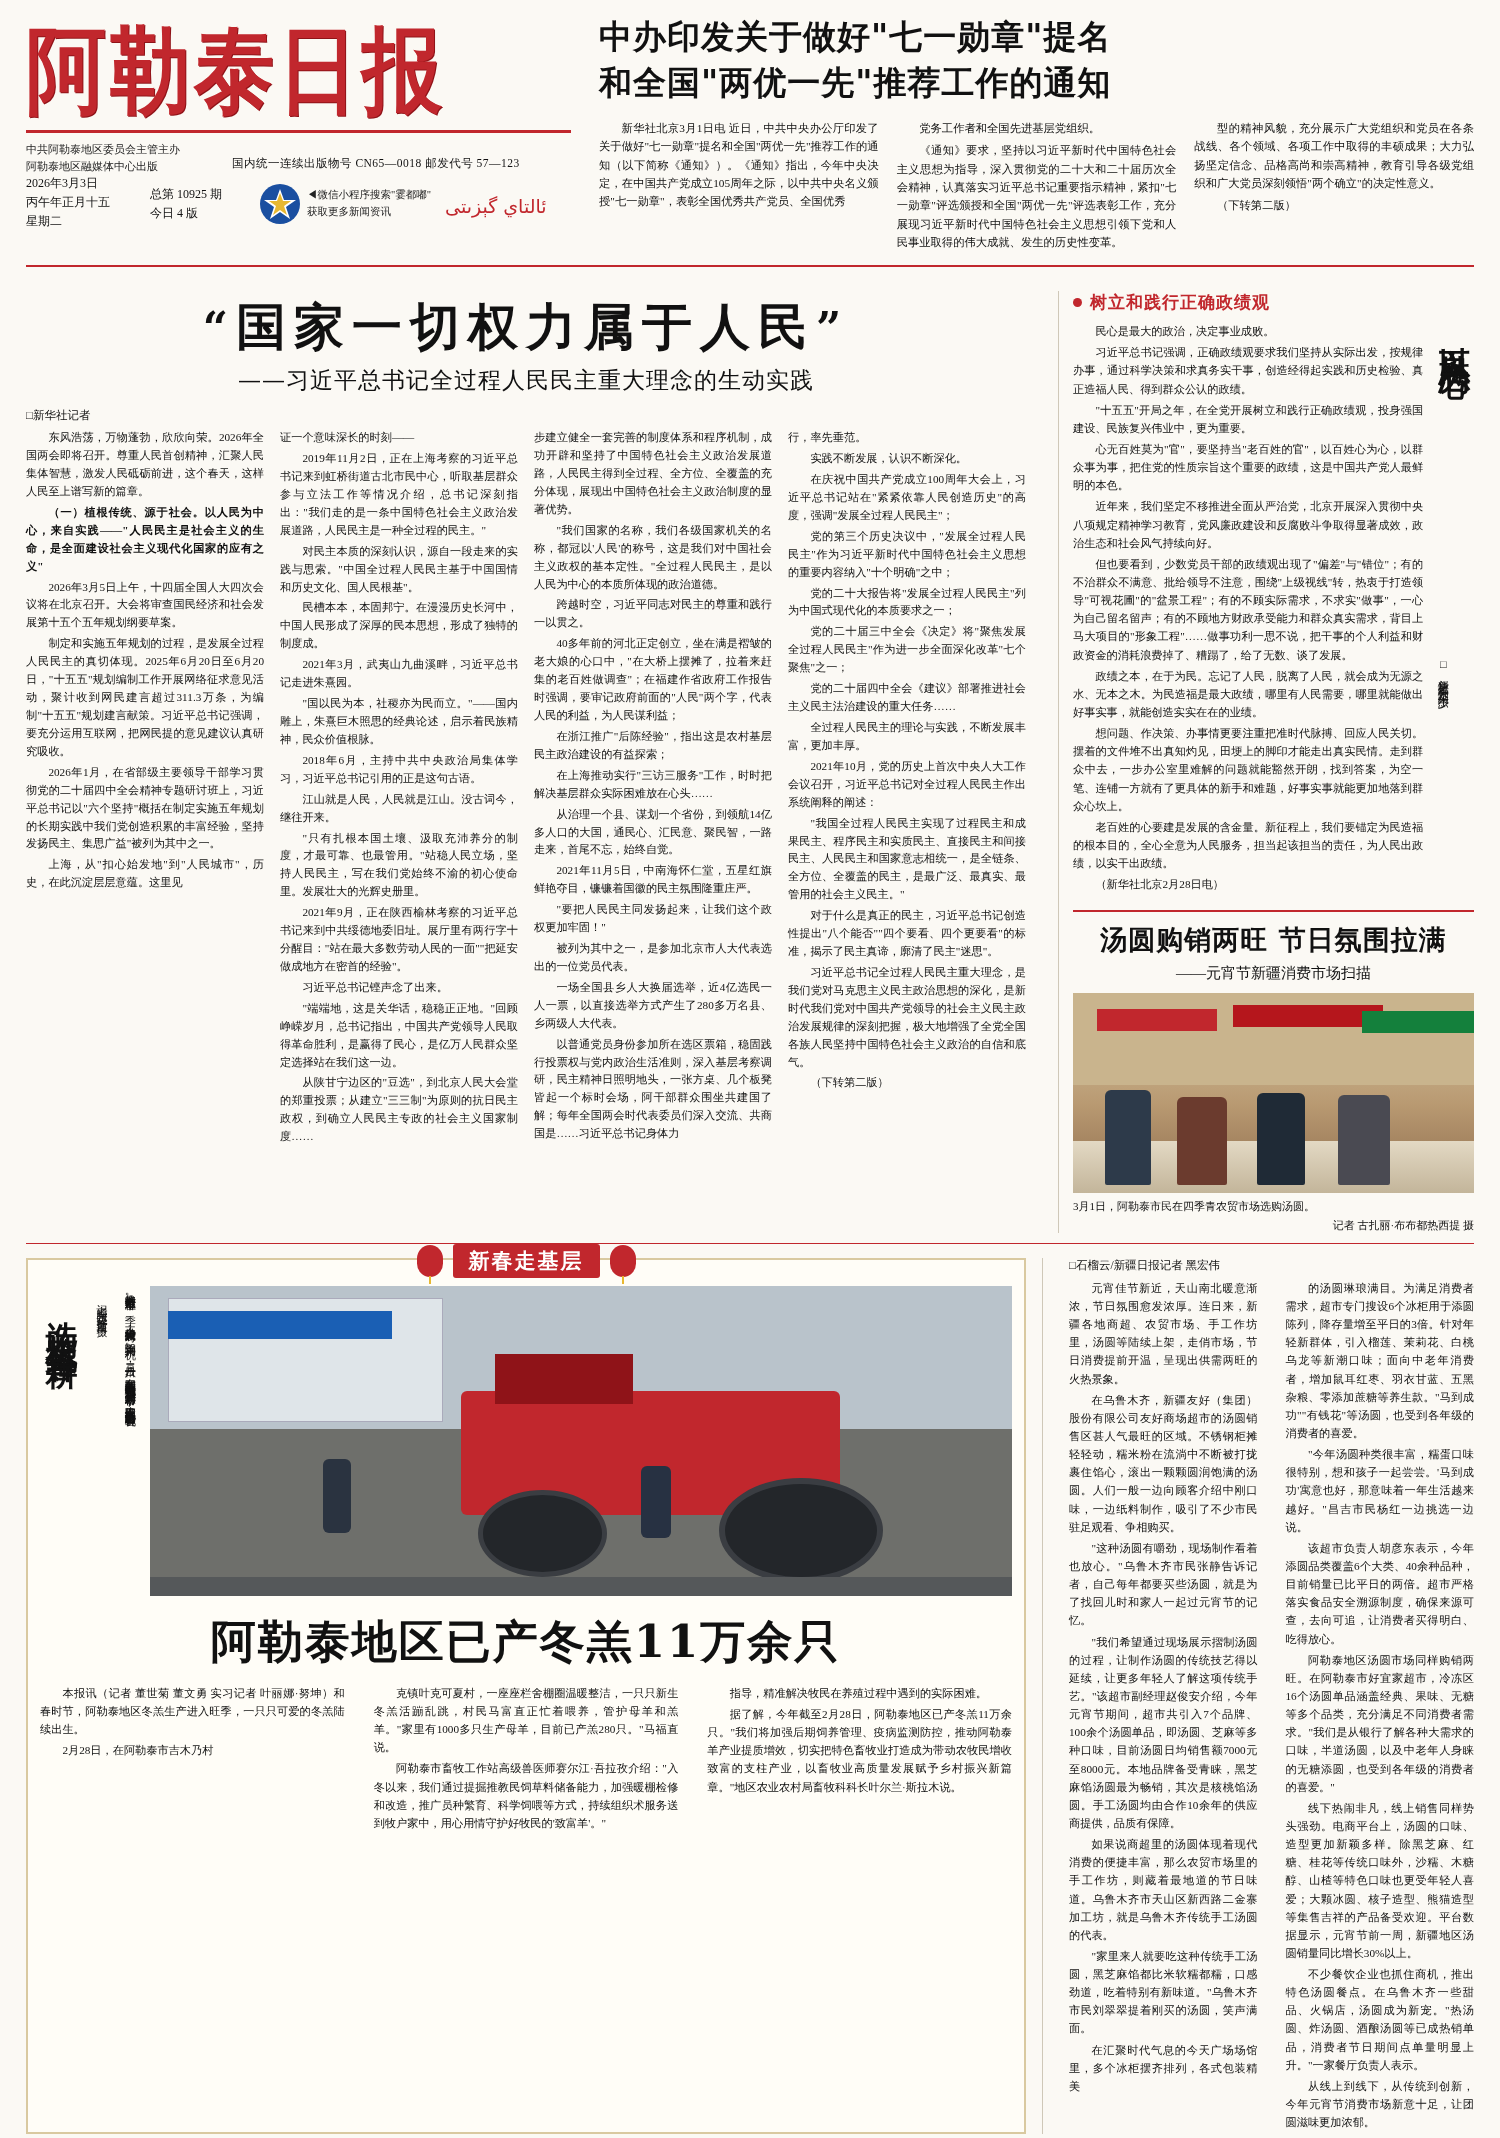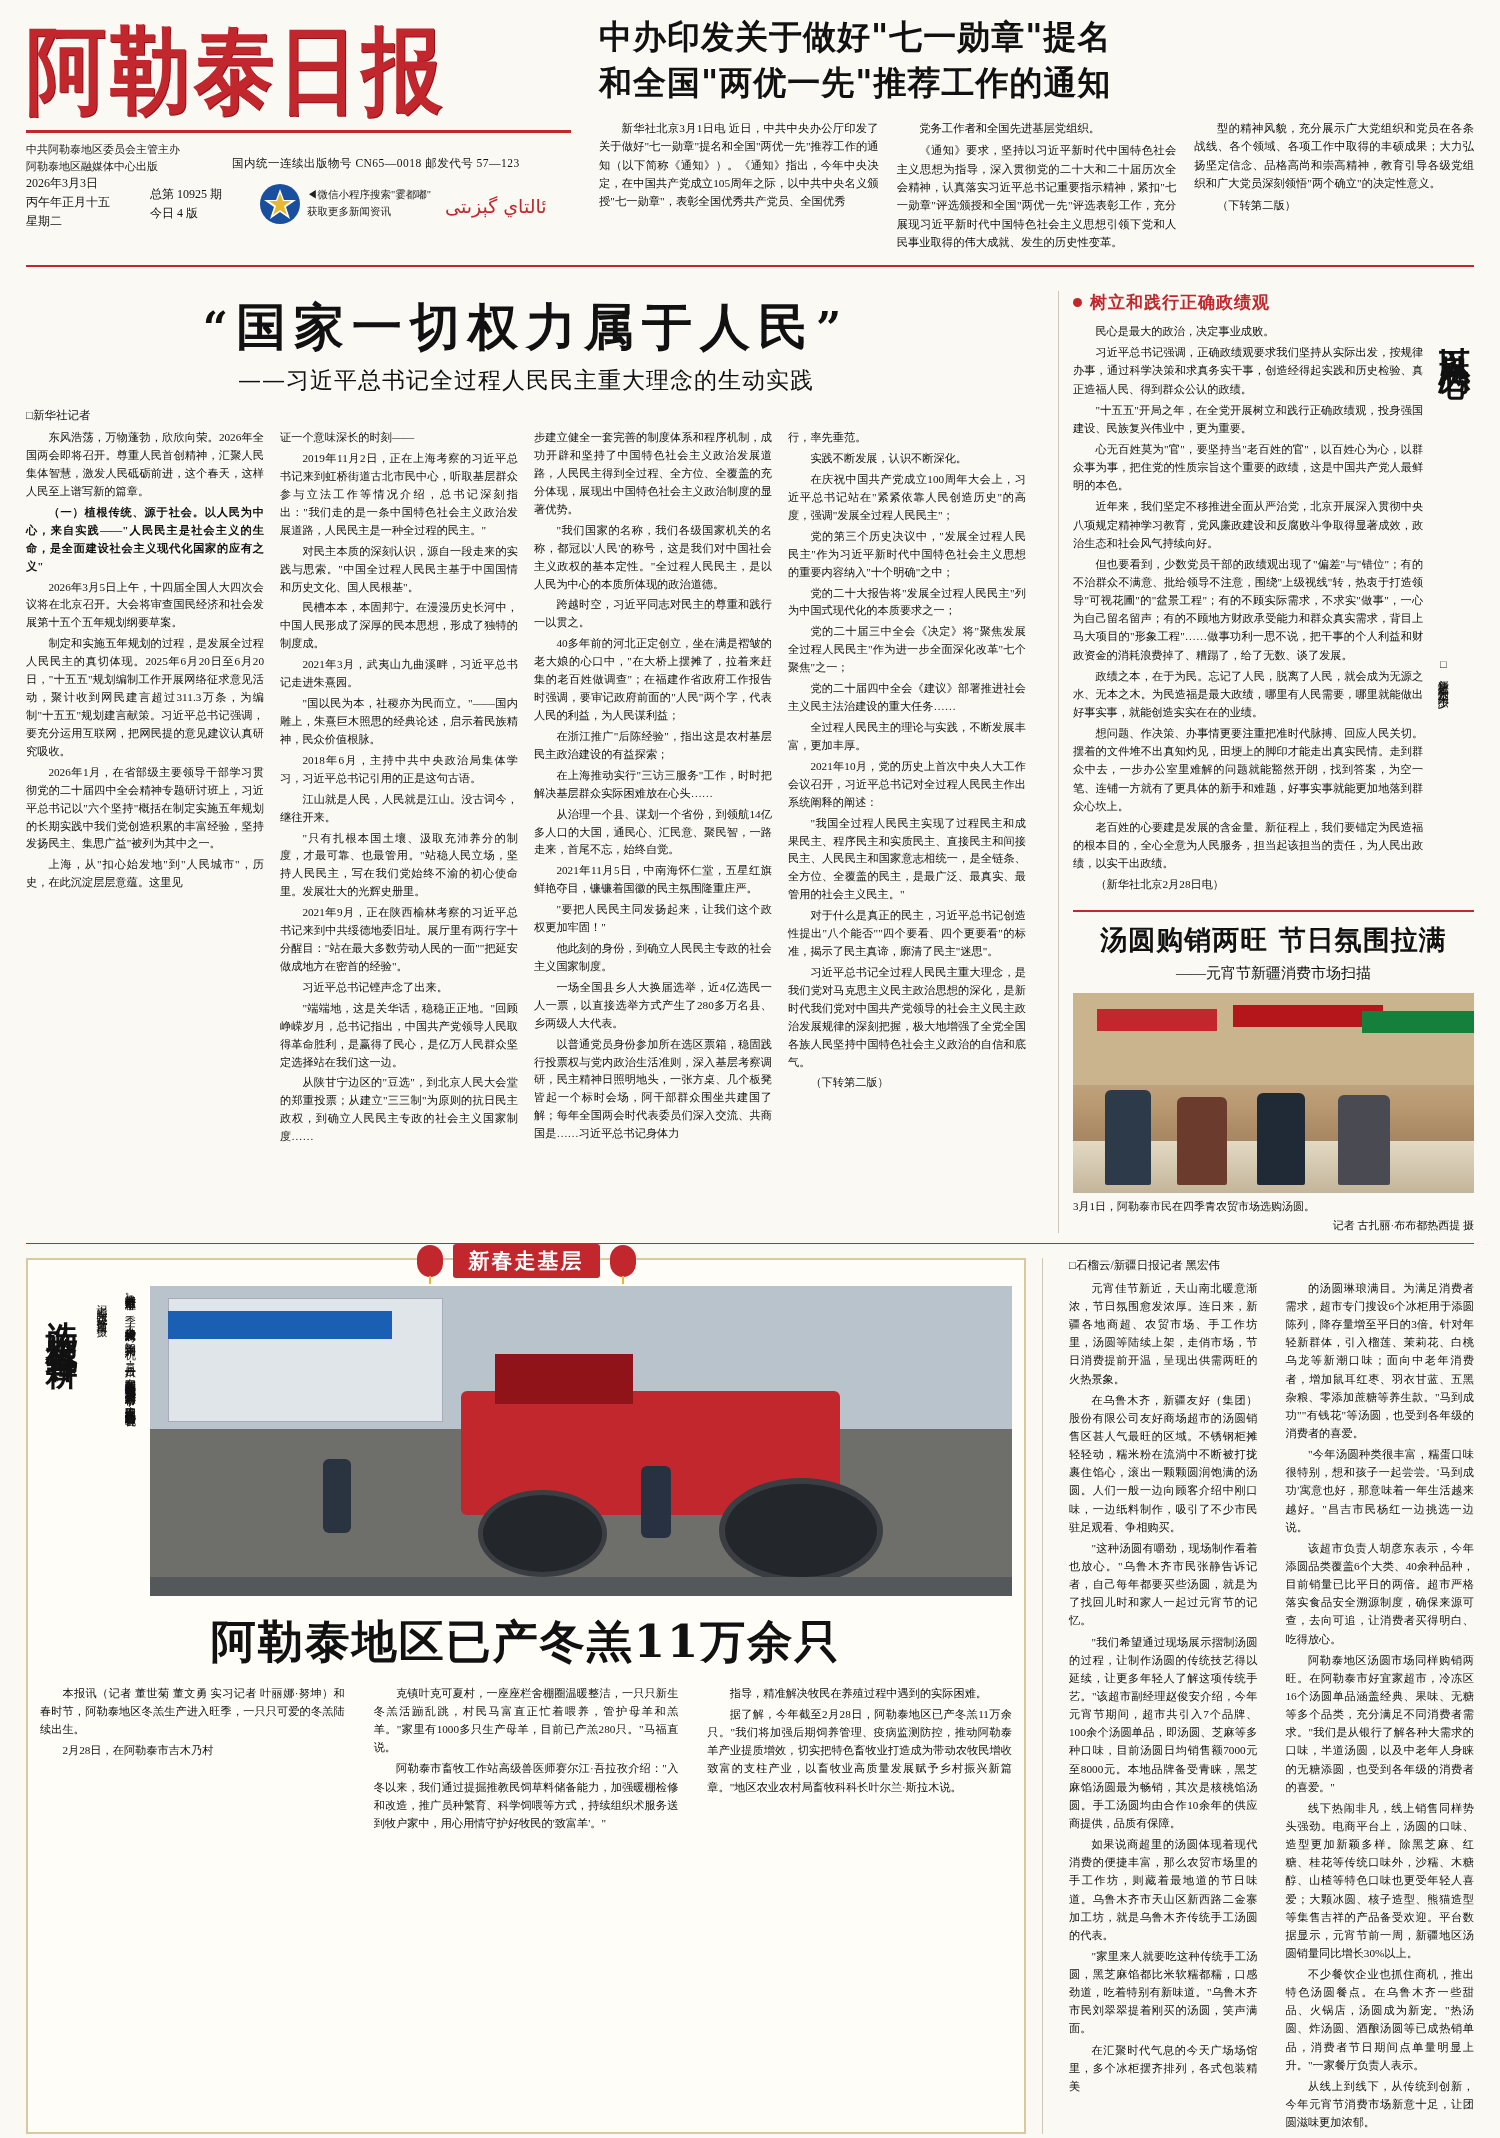--- a/index.html
+++ b/index.html
@@ -284,21 +284,21 @@
         <div class="col">
           <p class="nohang">步建立健全一套完善的制度体系和程序机制，成功开辟和坚持了中国特色社会主义政治发展道路，人民民主得到全过程、全方位、全覆盖的充分体现，展现出中国特色社会主义政治制度的显著优势。</p>
           <p>"我们国家的名称，我们各级国家机关的名称，都冠以'人民'的称号，这是我们对中国社会主义政权的基本定性。"全过程人民民主，是以人民为中心的本质所体现的政治道德。</p>
           <p>跨越时空，习近平同志对民主的尊重和践行一以贯之。</p>
           <p>40多年前的河北正定创立，坐在满是褶皱的老大娘的心口中，"在大桥上摆摊了，拉着来赶集的老百姓做调查"；在福建作省政府工作报告时强调，要审记政府前面的"人民"两个字，代表人民的利益，为人民谋利益；</p>
           <p>在浙江推广"后陈经验"，指出这是农村基层民主政治建设的有益探索；</p>
           <p>在上海推动实行"三访三服务"工作，时时把解决基层群众实际困难放在心头……</p>
           <p>从治理一个县、谋划一个省份，到领航14亿多人口的大国，通民心、汇民意、聚民智，一路走来，首尾不忘，始终自觉。</p>
           <p>2021年11月5日，中南海怀仁堂，五星红旗鲜艳夺目，镰镰着国徽的民主氛围隆重庄严。</p>
           <p>"要把人民民主同发扬起来，让我们这个政权更加牢固！"</p>
-          <p>他此刻的身份，到确立人民民主专政的社会主义国家制度。</p>
+          <p>被列为其中之一，是参加北京市人大代表选出的一位党员代表。</p>
           <p>一场全国县乡人大换届选举，近4亿选民一人一票，以直接选举方式产生了280多万名县、乡两级人大代表。</p>
           <p>以普通党员身份参加所在选区票箱，稳固践行投票权与党内政治生活准则，深入基层考察调研，民主精神日照明地头，一张方桌、几个板凳皆起一个标时会场，阿干部群众围坐共建国了解；每年全国两会时代表委员们深入交流、共商国是……习近平总书记身体力</p>
           <p></p>
         </div>
         <div class="col">
           <p class="nohang">行，率先垂范。</p>
           <p>实践不断发展，认识不断深化。</p>
           <p>在庆祝中国共产党成立100周年大会上，习近平总书记站在"紧紧依靠人民创造历史"的高度，强调"发展全过程人民民主"；</p>
           <p>党的第三个历史决议中，"发展全过程人民民主"作为习近平新时代中国特色社会主义思想的重要内容纳入"十个明确"之中；</p>
           <p>党的二十大报告将"发展全过程人民民主"列为中国式现代化的本质要求之一；</p>

